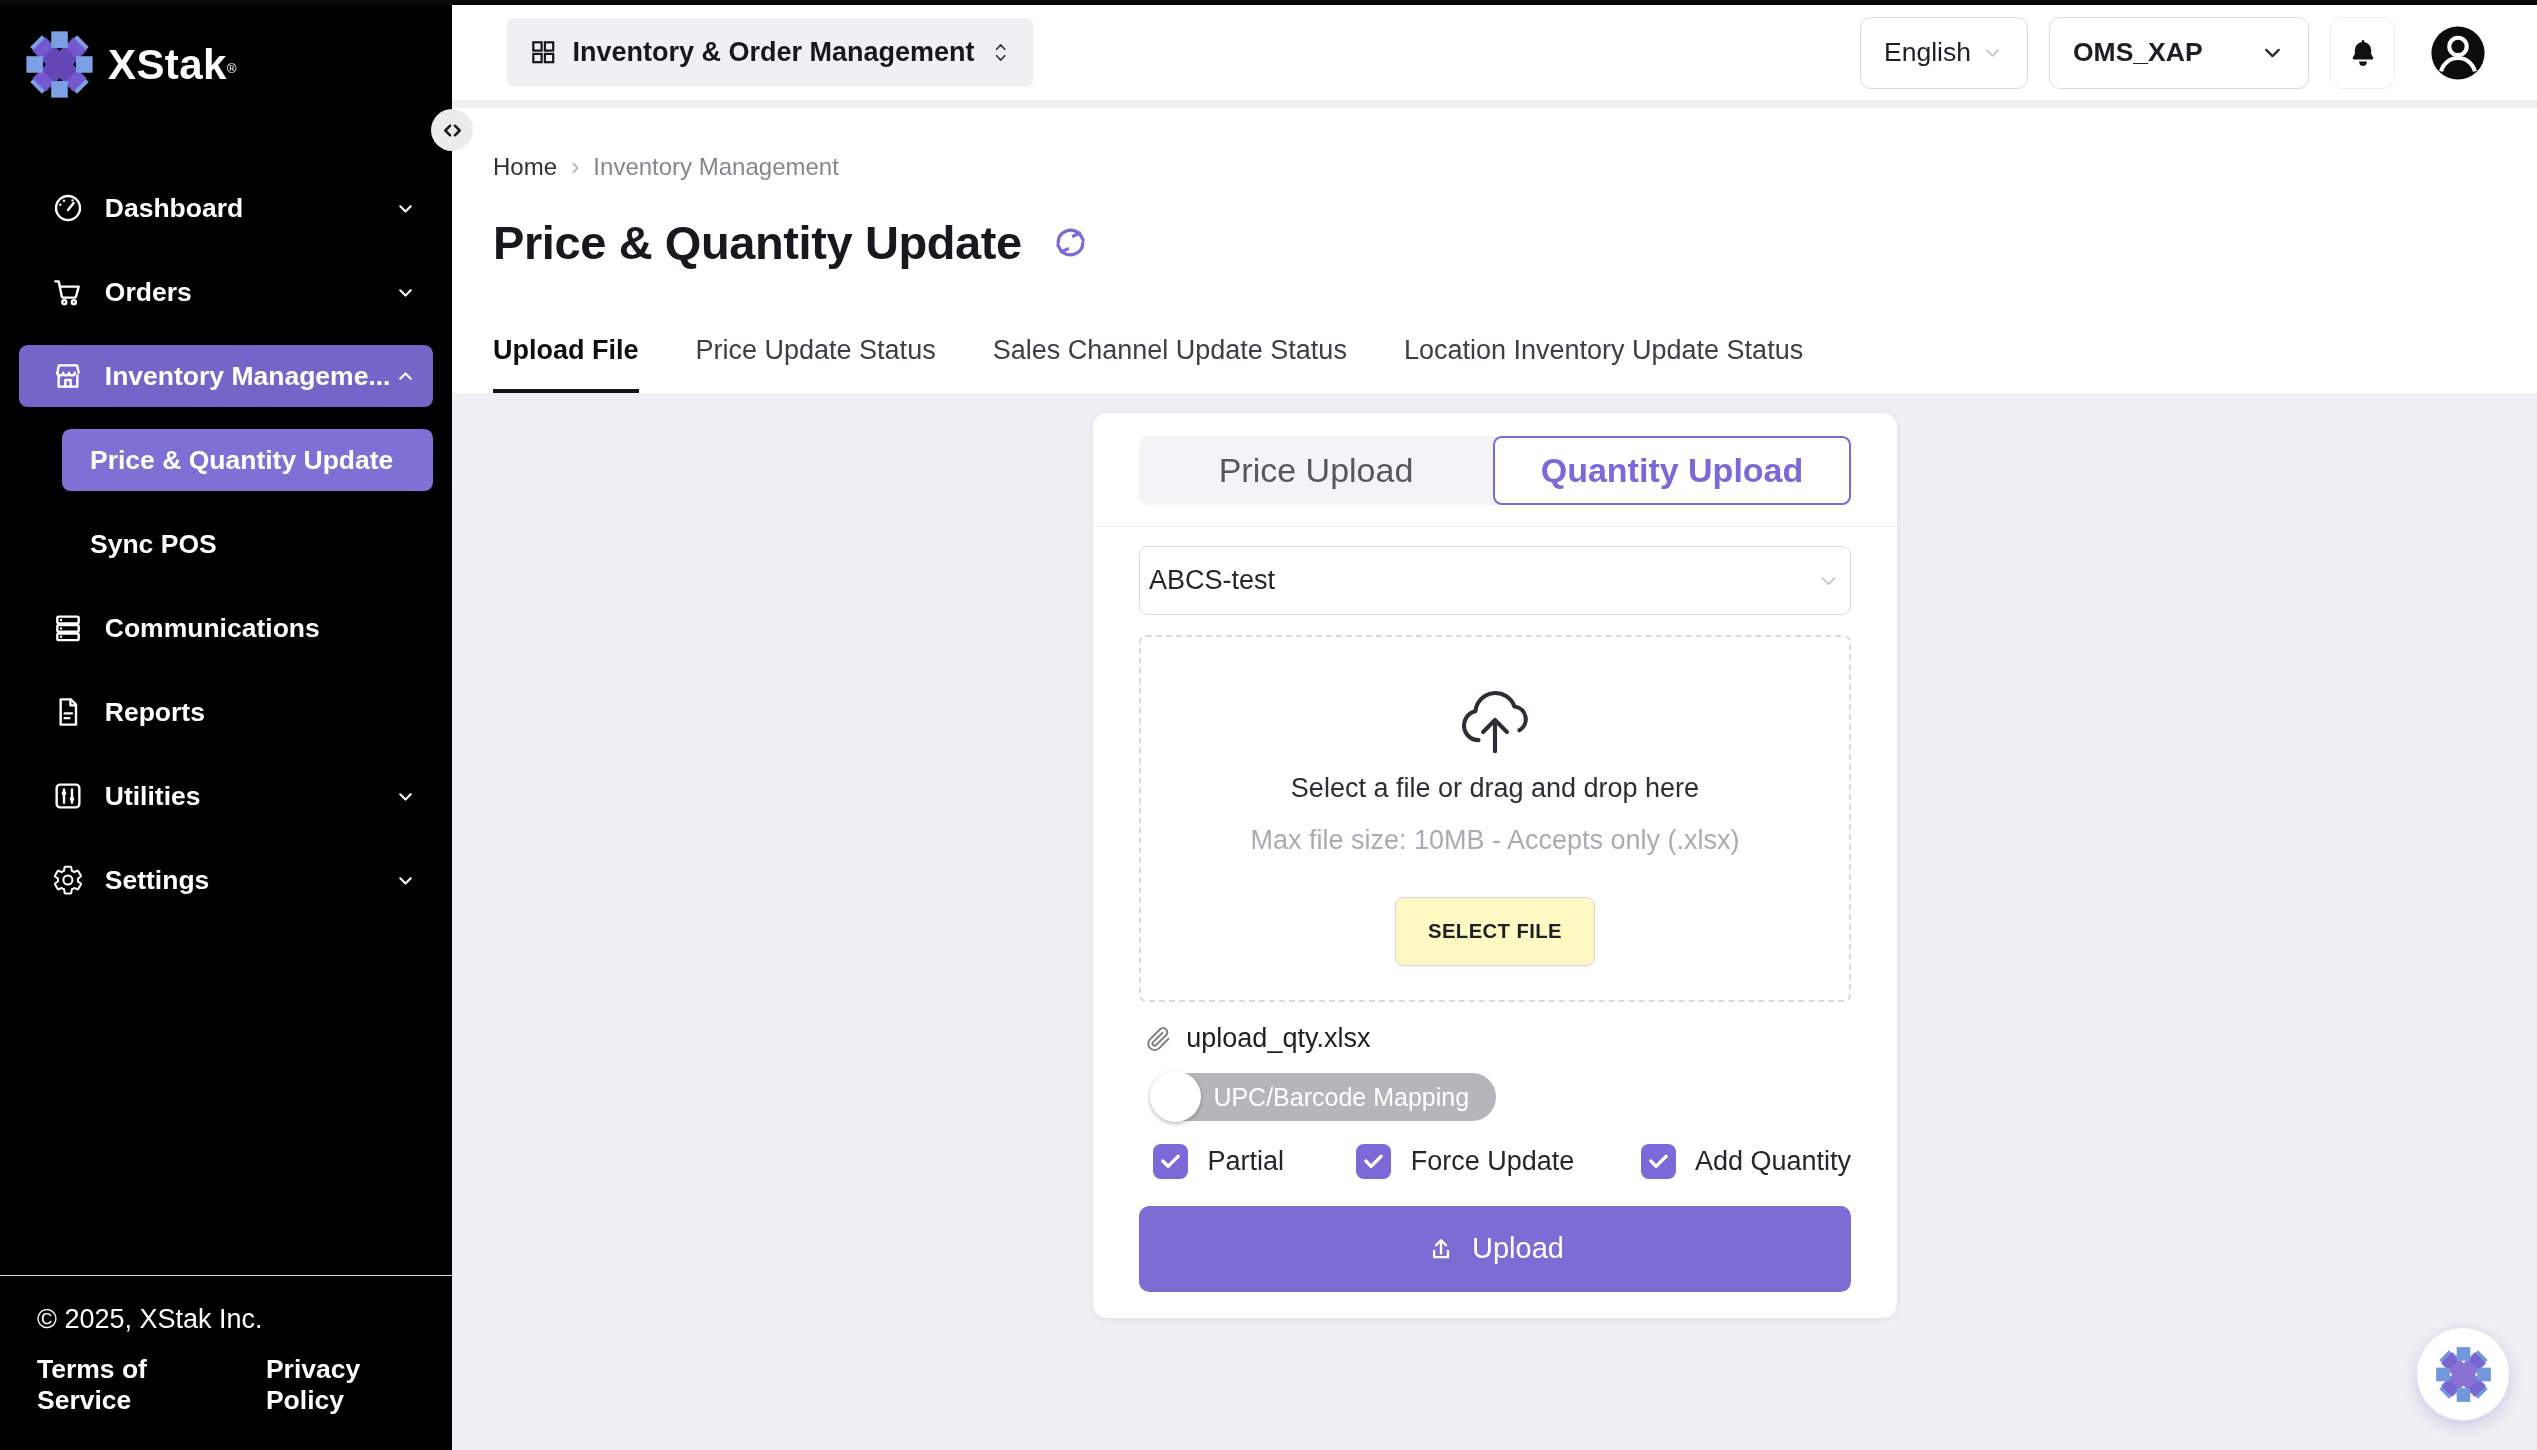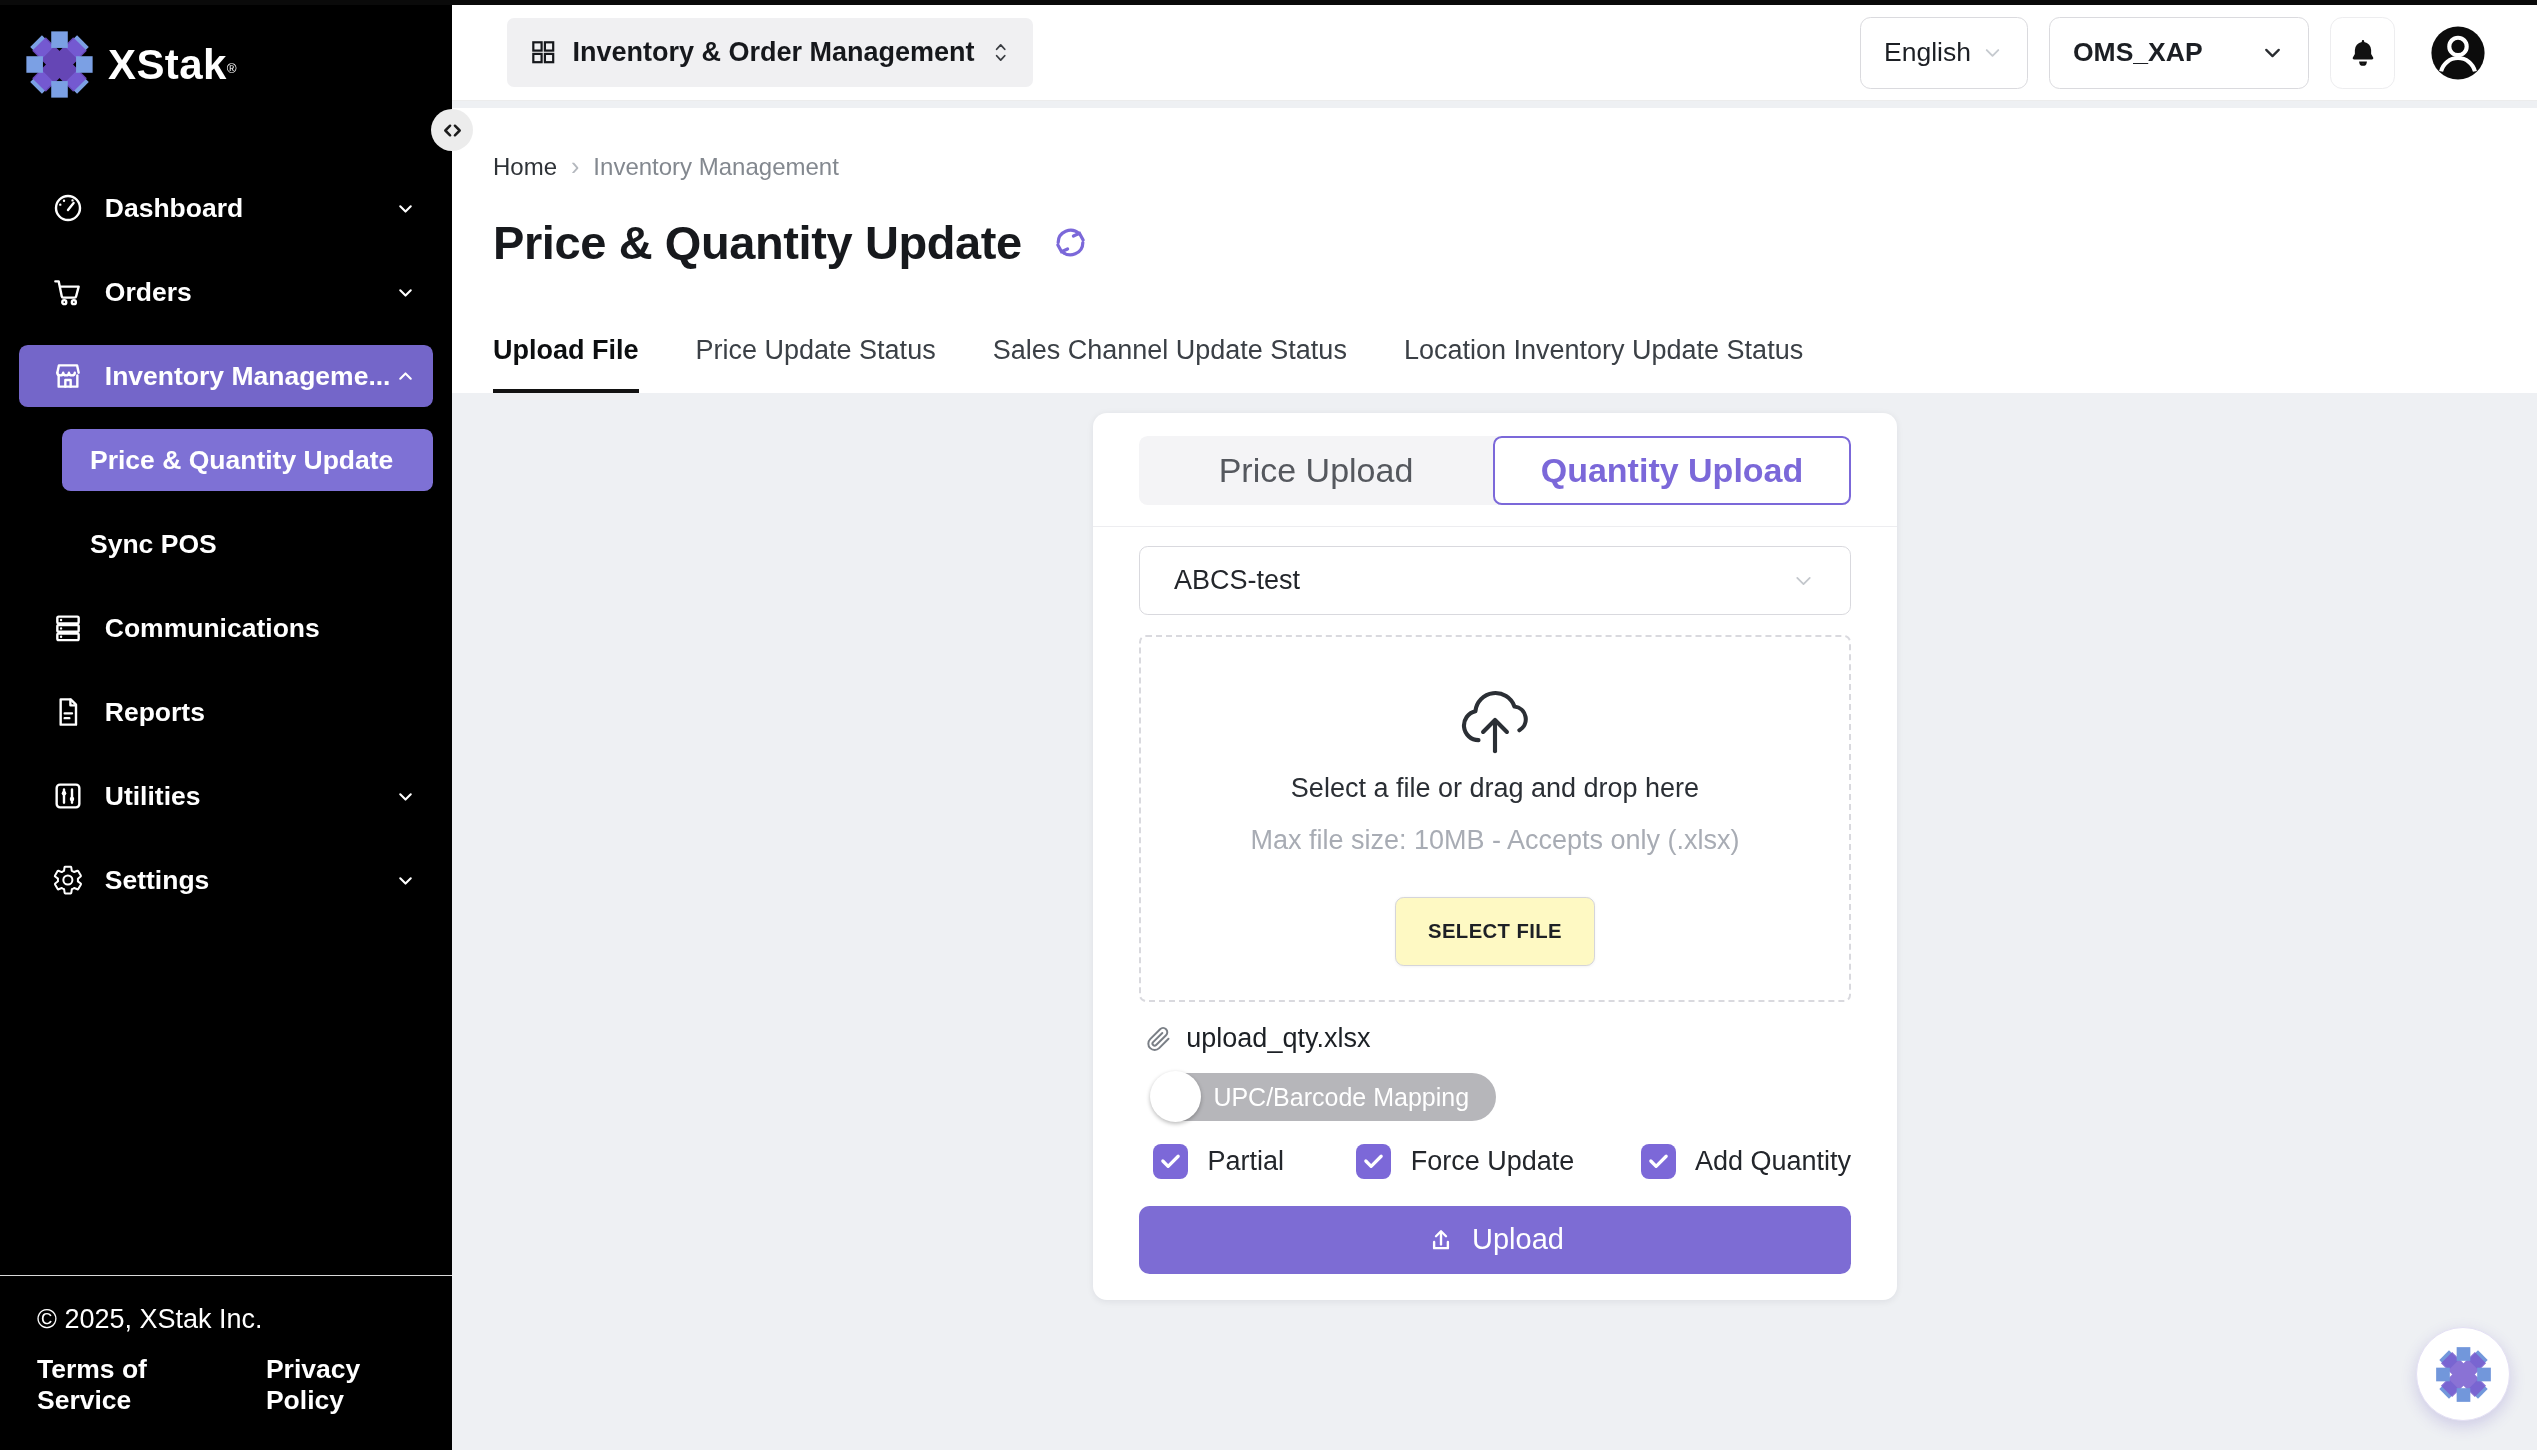--- a/index.html
+++ b/index.html
@@ -62,21 +62,21 @@
   .content { position:absolute; left:452px; top:385px; right:0; bottom:0; background:#eef0f3; }
   .card { width:804px; margin:28px auto 0; background:#fff; border-radius:14px; box-shadow:0 1.8px 7px rgba(20,20,45,.07); padding:23px 46px 26.5px; }
 
   .segmented { display:flex; background:#f4f4f6; border-radius:8.8px; height:69px; }
   .seg-btn { flex:1; display:flex; align-items:center; justify-content:center; font-size:34px; cursor:pointer; }
   .seg-btn.inactive { color:#55585e; font-weight:500; }
   .seg-btn.selected { background:#fff; border:2.2px solid #7b68d9; border-radius:8.8px; color:#7b68d9; font-weight:700; }
 
   .card-divider { height:0.9px; background:#ededf0; margin:21px -46px 0; }
 
-  .select-field { margin-top:19.4px; height:69px; border:1.3px solid #d9d9de; border-radius:8.8px; display:flex; align-items:center; justify-content:space-between; padding:0 34px; cursor:pointer; }
+  .select-field { margin-top:19.4px; height:69px; border:1.3px solid #d9d9de; border-radius:8.8px; display:flex; align-items:center; justify-content:space-between; padding:0 9px; cursor:pointer; }
   .select-field .val { font-size:27px; color:#23262b; }
 
   .dropzone { margin-top:19.4px; border:2.2px dashed #d9d9de; border-radius:7px; padding:44px 17.7px 34px; text-align:center; }
   .dz-headline { margin-top:14px; font-size:27px; color:#2b2f35; font-weight:500; }
   .dz-hint { margin-top:21px; font-size:27px; color:#a8acb4; }
   .dz-btn { display:inline-flex; margin-top:41px; padding:22px 32px; border:1.3px solid #d5d5da; border-radius:8.8px; background:#fef9c3; font-family:"Liberation Sans",sans-serif; font-size:20.3px; font-weight:700; letter-spacing:0.4px; color:#1d2025; cursor:pointer; box-shadow:0 0.9px 2.7px rgba(0,0,0,.05); }
 
   .file-row { margin-top:21px; margin-left:5.3px; display:flex; align-items:center; gap:14px; }
   .file-name { font-size:27px; color:#1c2025; font-weight:500; }
 
@@ -84,21 +84,21 @@
   .map-knob { position:absolute; left:-1.8px; top:-1.8px; width:51px; height:51px; border-radius:50%; background:#fff; box-shadow:0 1.8px 4.4px rgba(0,0,0,.28); }
   .map-label { color:#fff; font-size:25px; font-weight:500; white-space:nowrap; }
 
   .cb-row { margin-top:23px; padding-left:14px; display:flex; align-items:center; }
   .cb-item { display:flex; align-items:center; gap:19.4px; }
   .cb-item.c1 { width:209px; }
   .cb-item.c2 { width:292px; }
   .checkbox { width:35px; height:35px; border-radius:8px; background:#7c68d8; display:flex; align-items:center; justify-content:center; cursor:pointer; flex:0 0 35px; }
   .cb-label { font-size:27px; color:#23262b; font-weight:500; white-space:nowrap; }
 
-  .upload-btn { margin-top:26.5px; width:100%; height:68px; border:none; border-radius:10.6px; background:#7d6cd4; color:#fff; font-family:"Liberation Sans",sans-serif; font-size:29px; font-weight:500; display:flex; align-items:center; justify-content:center; gap:16px; cursor:pointer; }
+  .upload-btn { margin-top:26.5px; width:100%; height:86px; border:none; border-radius:10.6px; background:#7d6cd4; color:#fff; font-family:"Liberation Sans",sans-serif; font-size:29px; font-weight:500; display:flex; align-items:center; justify-content:center; gap:16px; cursor:pointer; }
 
   
   .fab { position:absolute; right:28px; bottom:30px; width:94px; height:94px; border-radius:50%; background:#fff; border:0.9px solid #e4e0f4; box-shadow:0 5.3px 16px rgba(80,60,180,.20); display:flex; align-items:center; justify-content:center; cursor:pointer; z-index:30; }
 
   svg { display:block; }
 </style>
 </head>
 <body>
 
 <div id="app">

